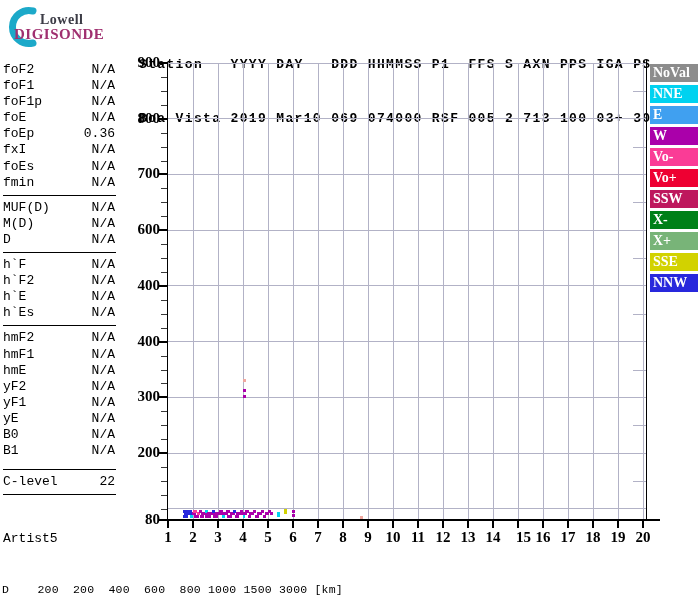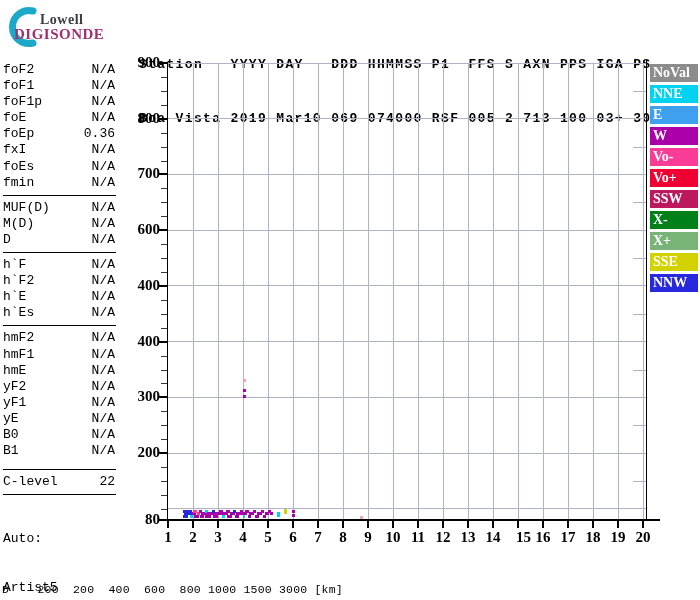--- a/index.html
+++ b/index.html
@@ -102,21 +102,20 @@
         <div class="prow"><span>B1</span><span>N/A</span></div>
       </div>
     <div class="pgap"></div>
     <div class="pdiv"></div>
     <div class="prow">
       <span>C-level</span>
       <span>22</span>
     </div>
     <div class="pdiv"></div>
     <div class="auto">
-      <div>Auto:</div>
       <div>Artist5</div>
       
     </div>
   </div>
 
   <div id="plot">
       <div class="gl" style="left: 192.5px; top: 63px; width: 1px; height: 457px;"></div>
       <div class="gl" style="left: 217.5px; top: 63px; width: 1px; height: 457px;"></div>
       <div class="gl" style="left: 242.5px; top: 63px; width: 1px; height: 457px;"></div>
       <div class="gl" style="left: 267.5px; top: 63px; width: 1px; height: 457px;"></div>

